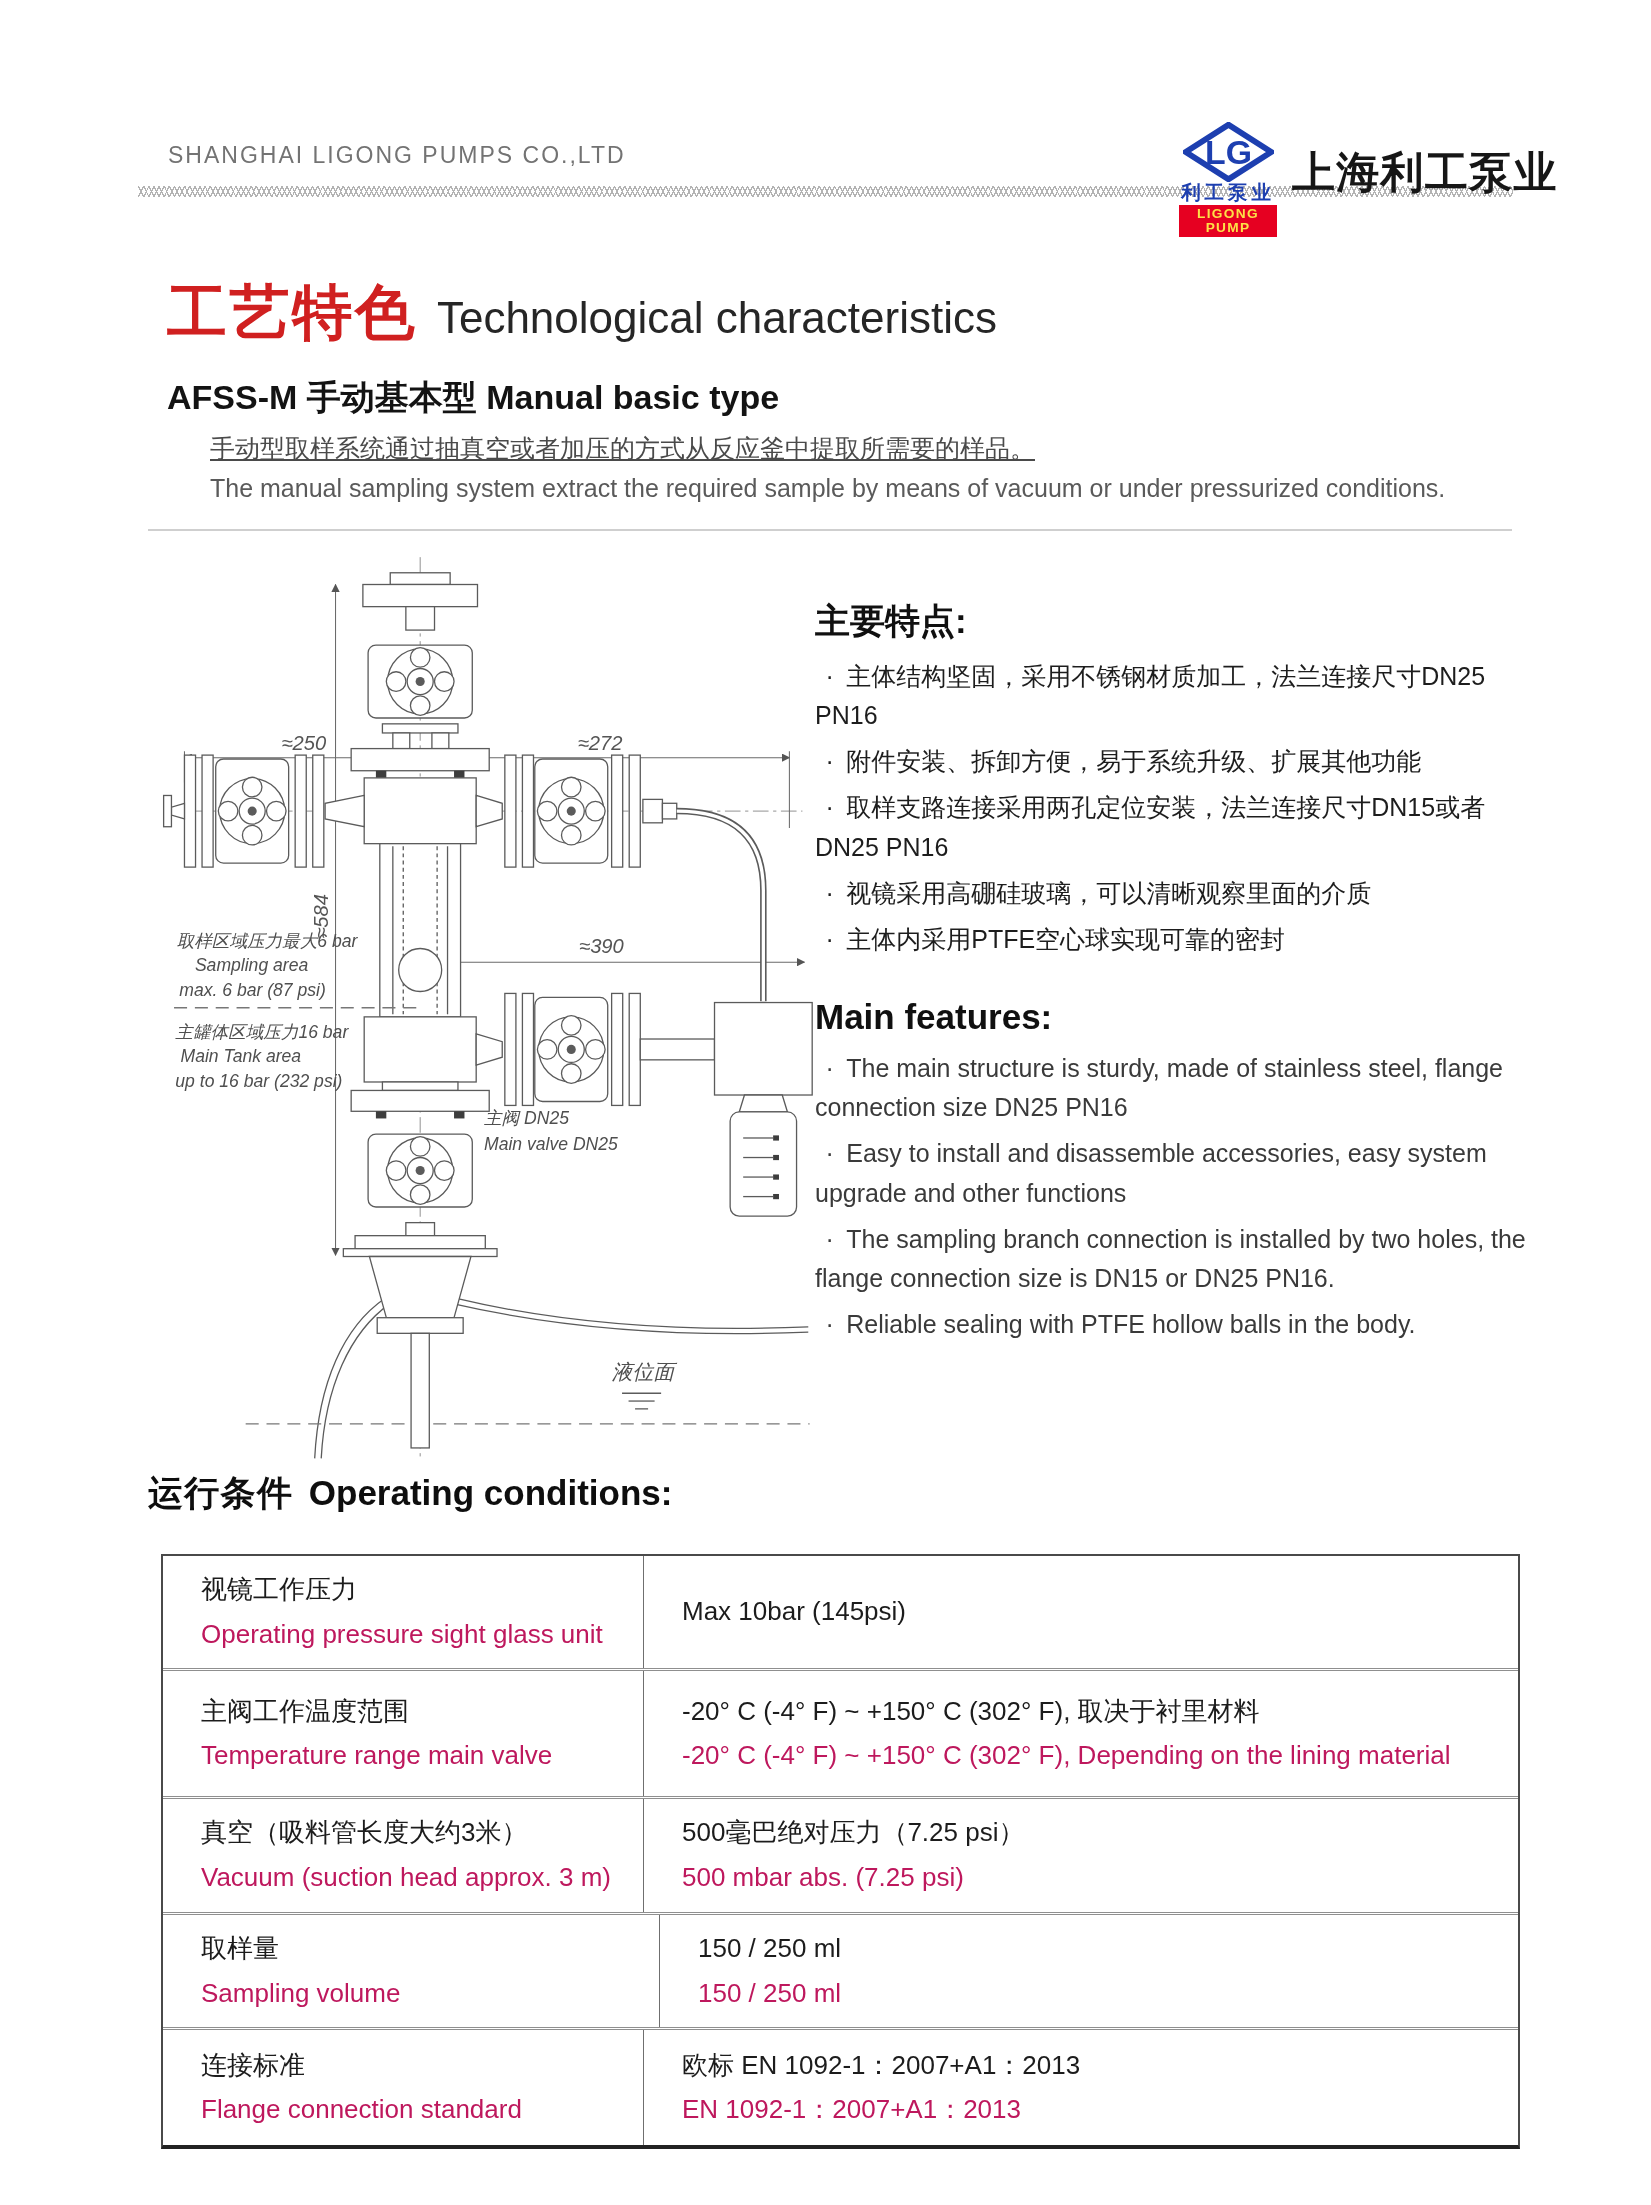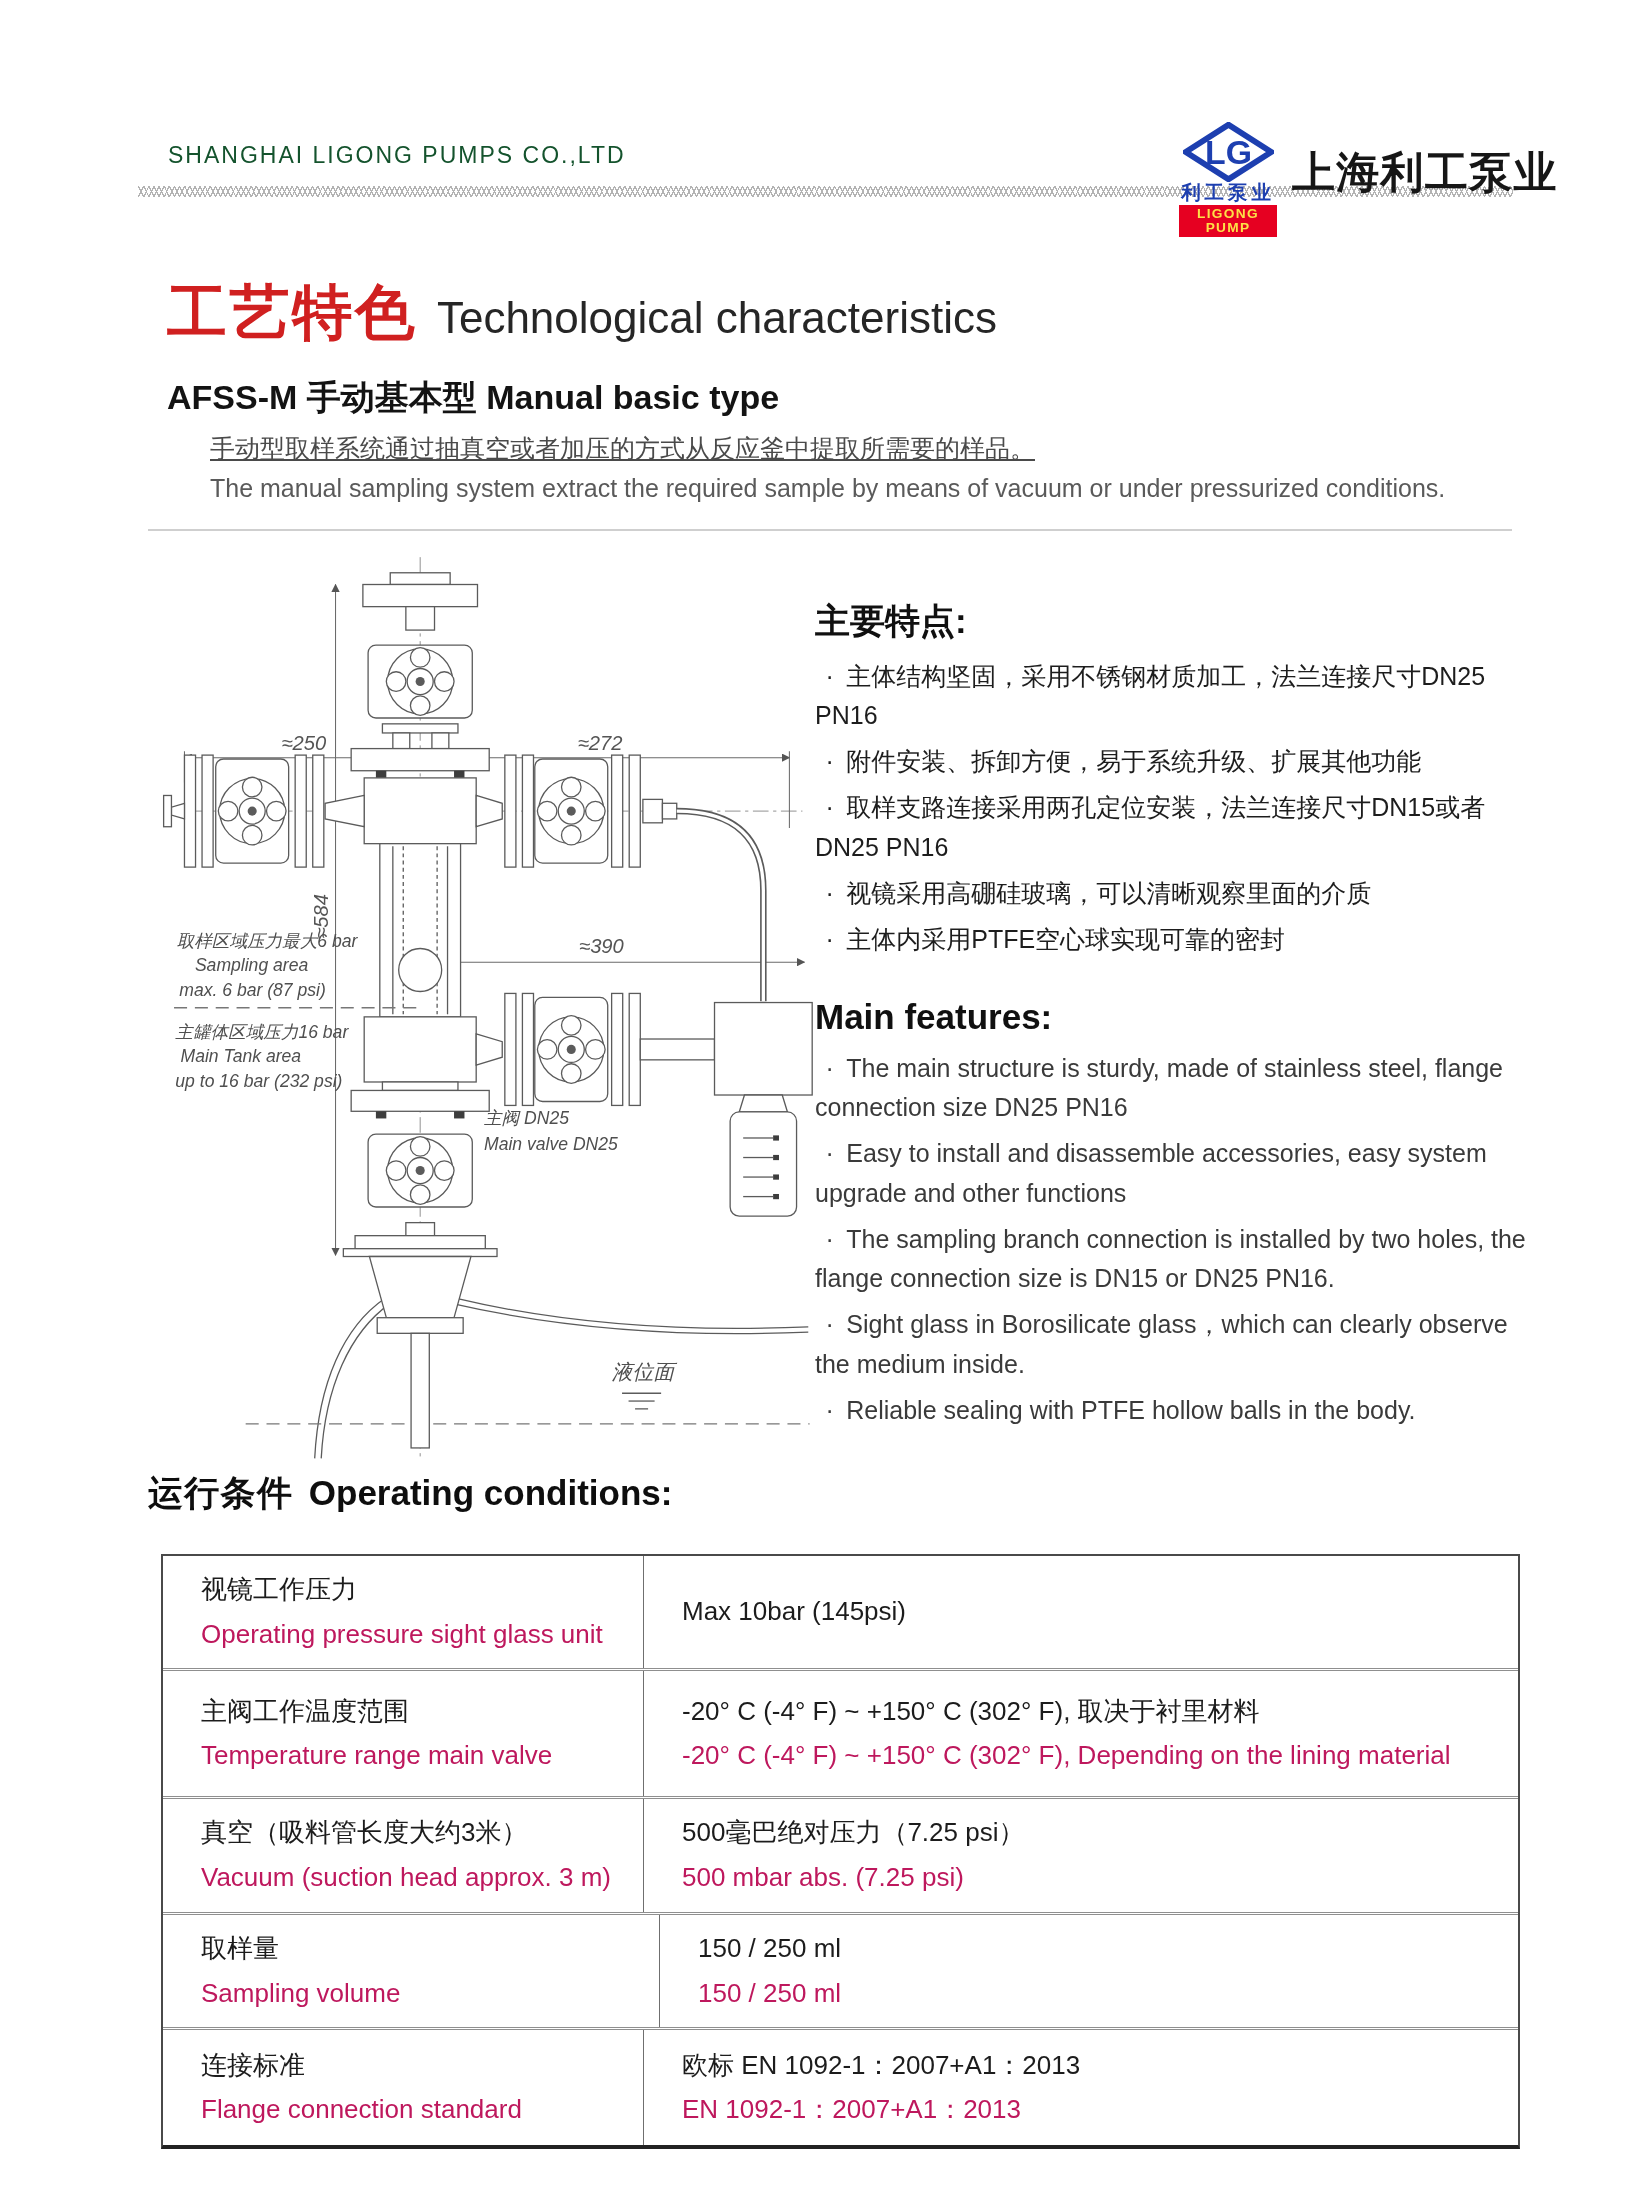--- a/index.html
+++ b/index.html
@@ -3,21 +3,21 @@
 <meta charset="utf-8">
 <style>
   html,body{margin:0;padding:0;}
   body{
     width:1651px;height:2205px;position:relative;background:#ffffff;
     font-family:"Liberation Sans", sans-serif;color:#222;overflow:hidden;
   }
   .abs{position:absolute;}
 
   
-  .company{left:168px;top:142px;font-size:23px;letter-spacing:2px;color:#14532d;font-weight:500;}
+  .company{left:168px;top:142px;font-size:23px;letter-spacing:2px;color:#737373;font-weight:500;}
   .zigzag{
     left:138px;top:186px;width:1375px;height:11px;opacity:.75;
     background:
       repeating-linear-gradient(116deg,#9a9a9a 0 1.3px,transparent 1.3px 4.6px),
       repeating-linear-gradient(64deg,#9a9a9a 0 1.3px,transparent 1.3px 4.6px);
   }
   .logo{left:1179px;top:122px;width:98px;text-align:center;}
   .logo svg{display:block;margin:0 auto;}
   .logo-cn{font-size:19.5px;font-weight:700;letter-spacing:3.9px;line-height:1;margin-top:1.3px;}
   .logo-banner{margin-top:2.6px;font-size:13.7px;font-weight:700;color:#fde047;letter-spacing:1.3px;padding:2px 2.6px;line-height:1;}
@@ -278,21 +278,20 @@
   <p>主体结构坚固，采用不锈钢材质加工，法兰连接尺寸DN25 PN16</p>
   <p>附件安装、拆卸方便，易于系统升级、扩展其他功能</p>
   <p>取样支路连接采用两孔定位安装，法兰连接尺寸DN15或者 DN25 PN16</p>
   <p>视镜采用高硼硅玻璃，可以清晰观察里面的介质</p>
   <p>主体内采用PTFE空心球实现可靠的密封</p>
 
   <h2 class="feat-h en">Main features:</h2>
   <p class="en">The main structure is sturdy, made of stainless steel, flange connection size DN25 PN16</p>
   <p class="en">Easy to install and disassemble accessories, easy system upgrade and other functions</p>
   <p class="en">The sampling branch connection is installed by two holes, the flange connection size is DN15 or DN25 PN16.</p>
-  <p class="en">Sight glass in Borosilicate glass，which can clearly observe the medium inside.</p>
   <p class="en">Reliable sealing with PTFE hollow balls in the body.</p>
 </div>
 
 <div class="abs cond-h">
   <span class="cn">运行条件</span>
   <span class="en">Operating conditions:</span>
 </div>
 
 <div class="abs cond-table">
   <div class="crow r1">

